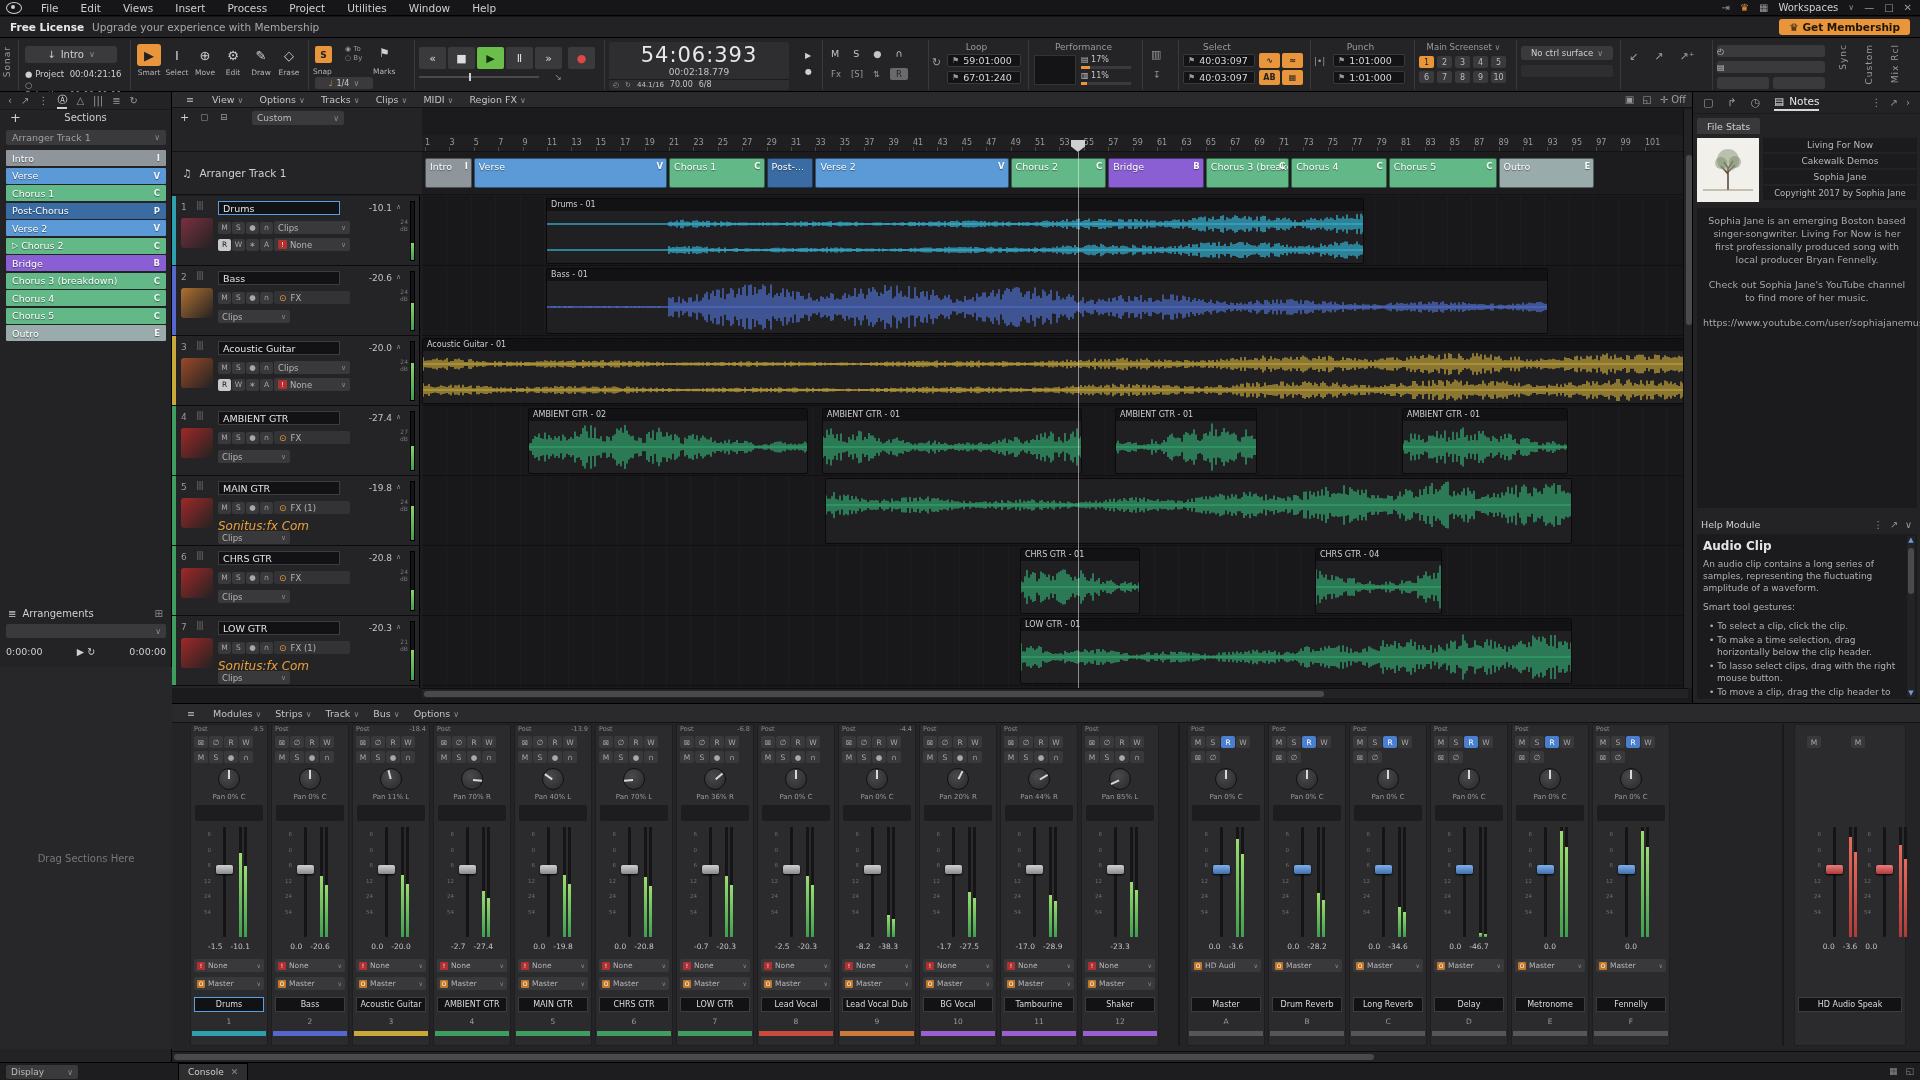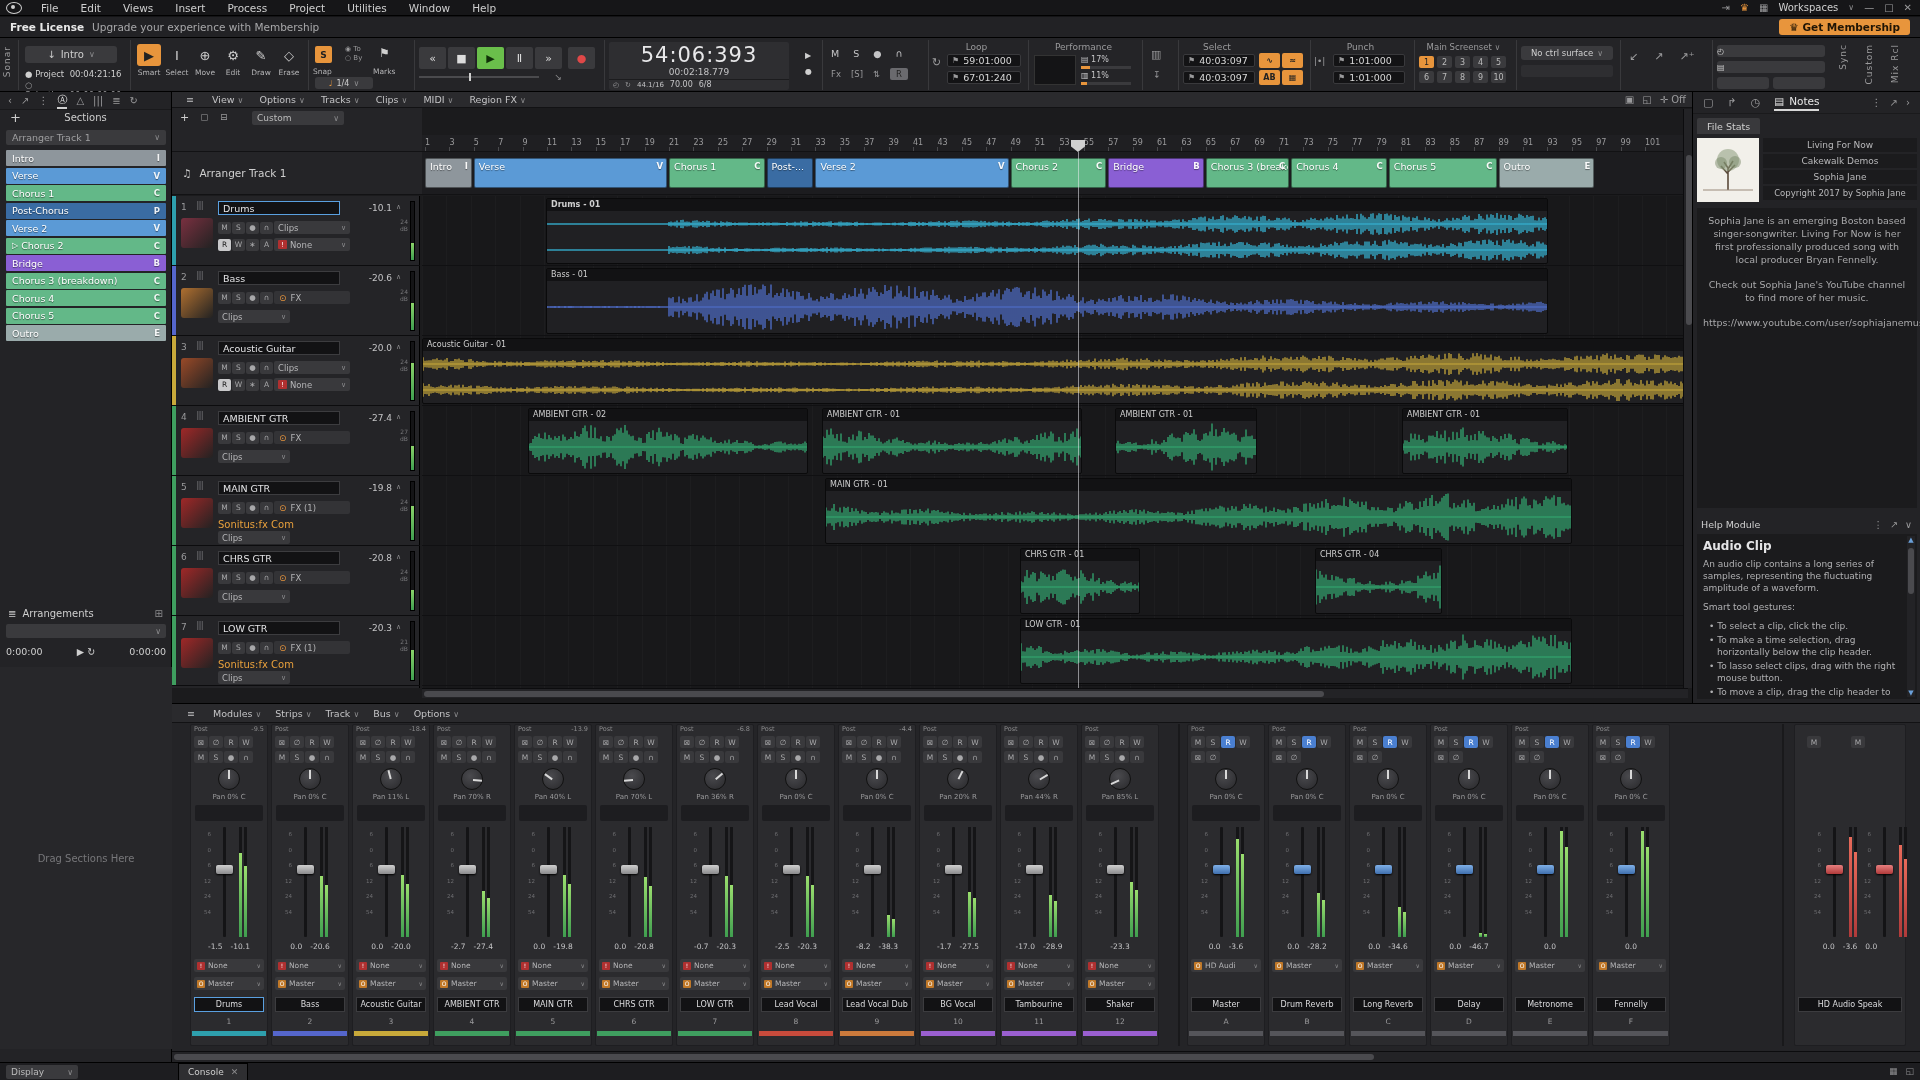--- a/index.html
+++ b/index.html
@@ -76,21 +76,21 @@
   .th-val{position:absolute;left:178px;top:7px;width:42px;text-align:right;font-size:9px;color:#c4c4c6;}
   .th-caret{position:absolute;left:224px;top:7px;font-size:7px;color:#8b8b8d;}
   .th-row{position:absolute;left:46px;display:flex;gap:1px;align-items:center;}
   .mbtn{width:13px;height:12px;background:#39393c;border-radius:2px;color:#a8a8aa;font-size:7.5px;display:flex;align-items:center;justify-content:center;}
   .mbtn.lit{background:#c9c9cb;color:#222;}
   .thsel{height:13px;background:#39393c;border-radius:2px;display:flex;align-items:center;font-size:8.5px;color:#b4b4b6;padding:0 4px;gap:3px;}
   .thsel .ic{width:9px;height:9px;border-radius:1px;font-size:7px;display:flex;align-items:center;justify-content:center;color:#fff;}
   .thsel .cv{margin-left:auto;font-size:7px;color:#8b8b8d;}
   .fxbox{height:13px;background:#333336;border-radius:2px;display:flex;align-items:center;font-size:8.5px;color:#b4b4b6;padding:0 5px;gap:4px;}
   .fxbox .pw{color:#e8953c;font-size:9px;}
-  .sonitus{font-size:10px;color:#e8a03c;}
+  .sonitus{font-size:12px;color:#e8a03c;font-style:italic;}
   .th-meter{position:absolute;left:238px;top:5px;width:5px;height:60px;background:#141416;border:1px solid #000;}
   .th-meter>div{position:absolute;bottom:0;left:0;width:100%;background:linear-gradient(180deg,#8bd36a,#3f9e4f);}
   .th-scale{position:absolute;left:224px;top:22px;font-size:6px;color:#77777a;line-height:7px;text-align:right;width:12px;}
   #lanes{position:absolute;left:250px;top:104px;width:1266px;height:492px;background:
     repeating-linear-gradient(90deg,rgba(255,255,255,.025) 0 1px,transparent 1px 24.4px),#18181a;}
   .lane{position:absolute;left:0;width:1266px;height:70px;border-bottom:1px solid #101012;}
   .clip{position:absolute;top:2px;height:66px;background:#202023;border:1px solid #0a0a0b;border-radius:2px;overflow:hidden;}
   .clip .chead{height:12px;background:rgba(8,8,10,.55);color:#cfcfcf;font-size:8px;line-height:12px;padding:0 4px;white-space:nowrap;overflow:hidden;}
   #playhead{position:absolute;left:906px;top:60px;width:1px;height:536px;background:rgba(235,235,240,.55);}
   #phmark{position:absolute;left:899px;top:48px;width:14px;height:12px;background:#cfcfcf;clip-path:polygon(0 0,100% 0,100% 55%,50% 100%,0 55%);}
@@ -824,21 +824,21 @@
             <span class="cv">∨</span>
           </div>
           <div class="th-scale" style="white-space: pre-line;">21 dB</div>
           <div class="th-meter">
             <div style="height: 52%;"></div>
           </div>
         </div>
       </div>
     <div id="lanes">
         <div class="lane" style="top: 0px;">
-          <div class="clip" style="left: 124px; width: 1002px; font-weight: bold;"><div class="chead">Drums - 01</div><svg width="1002" height="52">
+          <div class="clip" style="left: 124px; width: 818px;"><div class="chead">Drums - 01</div><svg width="1002" height="52">
               <line x1="0" x2="1002" y1="13" y2="13" stroke="#38c4e8" stroke-width="1" opacity=".85"></line>
               <path d="M0 12.4V13.6M2 12.4V13.6M4 12.4V13.6M6 12.4V13.6M8 12.4V13.6M10 12.4V13.6M12 12.4V13.6M14 12.4V13.6M16 12.4V13.6M18 12.4V13.6M20 12.4V13.6M22 12.4V13.6M24 12.4V13.6M26 12.4V13.6M28 12.4V13.6M30 12.4V13.6M32 12.4V13.6M34 12.4V13.6M36 12.4V13.6M38 12.4V13.6M40 12.4V13.6M42 12.4V13.6M44 12.4V13.6M46 12.4V13.6M48 12.4V13.6M50 12.4V13.6M52 12.4V13.6M54 12.4V13.6M56 12.4V13.6M58 12.4V13.6M60 12.4V13.6M62 12.4V13.6M64 12.4V13.6M66 12.4V13.6M68 12.4V13.6M70 12.4V13.6M72 12.4V13.6M74 12.4V13.6M76 12.4V13.6M78 12.4V13.6M80 12.4V13.6M82 12.4V13.6M84 12.4V13.6M86 12.4V13.6M88 12.4V13.6M90 12.4V13.6M92 12.4V13.6M94 12.4V13.6M96 12.4V13.6M98 12.4V13.6M100 12.4V13.6M102 12.4V13.6M104 12.4V13.6M106 12.4V13.6M108 12.4V13.6M110 12.4V13.6M112 12.4V13.6M114 12.4V13.6M116 12.4V13.6M118 12.4V13.6M120 12.4V13.6M122 10.9V15.1M124 10.5V15.5M126 11.2V14.8M128 10.8V15.2M130 9.6V16.4M132 11.2V14.8M134 9.0V17.0M136 8.8V17.2M138 10.8V15.2M140 10.4V15.6M142 10.7V15.3M144 11.5V14.5M146 9.8V16.2M148 9.5V16.5M150 9.3V16.7M152 10.4V15.6M154 11.1V14.9M156 10.1V15.9M158 11.0V15.0M160 9.7V16.3M162 9.9V16.1M164 11.7V14.3M166 11.5V14.5M168 10.4V15.6M170 11.4V14.6M172 11.9V14.1M174 10.3V15.7M176 11.0V15.0M178 11.5V14.5M180 10.5V15.5M182 11.0V15.0M184 11.2V14.8M186 11.9V14.1M188 11.5V14.5M190 11.9V14.1M192 11.4V14.6M194 11.4V14.6M196 11.5V14.5M198 11.5V14.5M200 11.5V14.5M202 12.1V13.9M204 11.7V14.3M206 11.8V14.2M208 11.7V14.3M210 12.0V14.0M212 11.5V14.5M214 12.0V14.0M216 11.2V14.8M218 11.9V14.1M220 11.5V14.5M222 11.4V14.6M224 11.9V14.1M226 11.4V14.6M228 11.6V14.4M230 11.5V14.5M232 11.7V14.3M234 12.0V14.0M236 12.1V13.9M238 11.9V14.1M240 10.9V15.1M242 11.8V14.2M244 11.7V14.3M246 11.6V14.4M248 10.8V15.2M250 11.6V14.4M252 11.6V14.4M254 10.3V15.7M256 11.3V14.7M258 10.8V15.2M260 10.7V15.3M262 11.9V14.1M264 11.9V14.1M266 10.4V15.6M268 11.0V15.0M270 11.4V14.6M272 11.0V15.0M274 11.8V14.2M276 10.9V15.1M278 11.2V14.8M280 10.9V15.1M282 10.5V15.5M284 10.3V15.7M286 12.0V14.0M288 11.6V14.4M290 11.5V14.5M292 10.8V15.2M294 10.5V15.5M296 11.3V14.7M298 11.3V14.7M300 10.9V15.1M302 11.3V14.7M304 11.5V14.5M306 12.1V13.9M308 11.1V14.9M310 10.8V15.2M312 12.0V14.0M314 11.7V14.3M316 11.8V14.2M318 12.2V13.8M320 11.9V14.1M322 12.2V13.8M324 12.2V13.8M326 11.7V14.3M328 11.6V14.4M330 11.6V14.4M332 11.4V14.6M334 11.6V14.4M336 12.2V13.8M338 12.2V13.8M340 12.1V13.9M342 12.1V13.9M344 12.4V13.6M346 11.8V14.2M348 11.5V14.5M350 12.3V13.7M352 11.8V14.2M354 11.5V14.5M356 11.2V14.8M358 12.0V14.0M360 12.2V13.8M362 11.0V15.0M364 10.8V15.2M366 11.1V14.9M368 11.0V15.0M370 12.1V13.9M372 10.7V15.3M374 11.8V14.2M376 11.0V15.0M378 11.6V14.4M380 12.0V14.0M382 10.8V15.2M384 10.6V15.4M386 11.0V15.0M388 11.0V15.0M390 10.8V15.2M392 10.0V16.0M394 11.3V14.7M396 11.5V14.5M398 10.2V15.8M400 11.7V14.3M402 10.9V15.1M404 10.0V16.0M406 10.0V16.0M408 10.3V15.7M410 9.5V16.5M412 10.8V15.2M414 11.7V14.3M416 10.1V15.9M418 9.8V16.2M420 9.7V16.3M422 9.5V16.5M424 9.9V16.1M426 9.6V16.4M428 9.8V16.2M430 9.9V16.1M432 10.8V15.2M434 9.8V16.2M436 10.4V15.6M438 10.1V15.9M440 11.4V14.6M442 10.7V15.3M444 11.5V14.5M446 11.0V15.0M448 10.2V15.8M450 10.5V15.5M452 11.4V14.6M454 11.6V14.4M456 10.5V15.5M458 11.9V14.1M460 11.1V14.9M462 10.5V15.5M464 11.6V14.4M466 11.9V14.1M468 11.7V14.3M470 12.1V13.9M472 11.1V14.9M474 11.7V14.3M476 11.3V14.7M478 11.5V14.5M480 11.0V15.0M482 11.3V14.7M484 11.9V14.1M486 11.7V14.3M488 11.3V14.7M490 10.7V15.3M492 11.4V14.6M494 10.9V15.1M496 9.9V16.1M498 9.7V16.3M500 9.6V16.4M502 10.3V15.7M504 11.0V15.0M506 10.0V16.0M508 11.5V14.5M510 10.2V15.8M512 10.9V15.1M514 10.0V16.0M516 9.1V16.9M518 10.2V15.8M520 8.1V17.9M522 10.8V15.2M524 10.5V15.5M526 9.2V16.8M528 9.7V16.3M530 8.1V17.9M532 7.6V18.4M534 10.8V15.2M536 10.1V15.9M538 8.9V17.1M540 8.9V17.1M542 7.5V18.5M544 10.8V15.2M546 10.0V16.0M548 9.9V16.1M550 10.1V15.9M552 8.1V17.9M554 8.1V17.9M556 8.7V17.3M558 7.9V18.1M560 9.8V16.2M562 9.2V16.8M564 9.2V16.8M566 10.6V15.4M568 10.8V15.2M570 10.8V15.2M572 8.1V17.9M574 8.3V17.7M576 8.7V17.3M578 10.8V15.2M580 10.5V15.5M582 8.2V17.8M584 8.3V17.7M586 11.0V15.0M588 8.0V18.0M590 8.6V17.4M592 10.2V15.8M594 8.3V17.7M596 10.3V15.7M598 11.0V15.0M600 8.8V17.2M602 10.8V15.2M604 9.4V16.6M606 9.5V16.5M608 9.6V16.4M610 11.2V14.8M612 10.5V15.5M614 10.3V15.7M616 11.3V14.7M618 9.7V16.3M620 9.7V16.3M622 10.3V15.7M624 10.1V15.9M626 8.7V17.3M628 8.6V17.4M630 8.9V17.1M632 8.4V17.6M634 11.0V15.0M636 8.3V17.7M638 10.3V15.7M640 10.7V15.3M642 8.9V17.1M644 9.3V16.7M646 7.1V18.9M648 7.0V19.0M650 8.3V17.7M652 6.2V19.8M654 5.7V20.3M656 6.4V19.6M658 5.6V20.4M660 10.2V15.8M662 7.2V18.8M664 7.9V18.1M666 5.6V20.4M668 8.8V17.2M670 8.3V17.7M672 8.1V17.9M674 4.9V21.1M676 4.3V21.7M678 9.3V16.7M680 6.3V19.7M682 7.4V18.6M684 7.7V18.3M686 6.3V19.7M688 4.3V21.7M690 4.9V21.1M692 7.1V18.9M694 7.4V18.6M696 6.4V19.6M698 4.9V21.1M700 8.3V17.7M702 5.5V20.5M704 6.4V19.6M706 9.4V16.6M708 8.8V17.2M710 5.6V20.4M712 10.0V16.0M714 5.7V20.3M716 4.8V21.2M718 5.0V21.0M720 9.5V16.5M722 8.1V17.9M724 9.5V16.5M726 9.4V16.6M728 8.9V17.1M730 6.8V19.2M732 7.0V19.0M734 8.8V17.2M736 7.2V18.8M738 6.6V19.4M740 8.2V17.8M742 7.2V18.8M744 9.4V16.6M746 10.9V15.1M748 9.0V17.0M750 11.0V15.0M752 11.2V14.8M754 11.0V15.0M756 9.1V16.9M758 10.5V15.5M760 8.6V17.4M762 9.1V16.9M764 6.8V19.2M766 8.0V18.0M768 7.2V18.8M770 8.9V17.1M772 9.2V16.8M774 7.7V18.3M776 9.5V16.5M778 7.4V18.6M780 6.3V19.7M782 7.8V18.2M784 6.5V19.5M786 7.6V18.4M788 8.9V17.1M790 4.0V22.0M792 7.3V18.7M794 7.5V18.5M796 5.5V20.5M798 7.6V18.4M800 3.4V22.6M802 7.5V18.5M804 6.9V19.1M806 7.3V18.7M808 8.0V18.0M810 3.1V22.9M812 8.3V17.7M814 2.8V23.2M816 4.6V21.4M818 6.2V19.8M820 7.8V18.2M822 6.1V19.9M824 2.8V23.2M826 2.2V23.8M828 7.5V18.5M830 4.3V21.7M832 2.2V23.8M834 3.0V23.0M836 8.9V17.1M838 3.0V23.0M840 2.5V23.5M842 4.4V21.6M844 3.3V22.7M846 9.1V16.9M848 4.1V21.9M850 6.0V20.0M852 5.3V20.7M854 9.4V16.6M856 4.2V21.8M858 5.8V20.2M860 6.5V19.5M862 5.7V20.3M864 9.9V16.1M866 6.5V19.5M868 6.9V19.1M870 5.3V20.7M872 8.8V17.2M874 9.2V16.8M876 9.2V16.8M878 6.2V19.8M880 8.6V17.4M882 6.9V19.1M884 9.9V16.1M886 8.4V17.6M888 9.5V16.5M890 10.8V15.2M892 8.0V18.0M894 10.7V15.3M896 10.3V15.7M898 9.3V16.7M900 7.3V18.7M902 9.3V16.7M904 9.8V16.2M906 6.8V19.2M908 8.7V17.3M910 7.1V18.9M912 7.5V18.5M914 8.9V17.1M916 5.6V20.4M918 4.1V21.9M920 6.1V19.9M922 4.7V21.3M924 9.3V16.7M926 9.3V16.7M928 7.7V18.3M930 8.1V17.9M932 3.1V22.9M934 5.0V21.0M936 7.4V18.6M938 8.7V17.3M940 3.5V22.5M942 6.4V19.6M944 3.3V22.7M946 4.0V22.0M948 6.8V19.2M950 1.9V24.1M952 7.7V18.3M954 3.8V22.2M956 7.0V19.0M958 3.9V22.1M960 8.7V17.3M962 4.0V22.0M964 5.0V21.0M966 8.9V17.1M968 6.9V19.1M970 6.4V19.6M972 2.8V23.2M974 3.7V22.3M976 5.1V20.9M978 6.8V19.2M980 4.0V22.0M982 5.7V20.3M984 4.9V21.1M986 4.8V21.2M988 9.3V16.7M990 9.5V16.5M992 6.6V19.4M994 9.3V16.7M996 6.9V19.1M998 6.2V19.8M1000 7.9V18.1" stroke="#38c4e8" stroke-width="1.2" fill="none"></path>
               <line x1="0" x2="1002" y1="39" y2="39" stroke="#38c4e8" stroke-width="1" opacity=".85"></line>
               <path d="M0 38.4V39.6M2 38.4V39.6M4 38.4V39.6M6 38.4V39.6M8 38.4V39.6M10 38.4V39.6M12 38.4V39.6M14 38.4V39.6M16 38.4V39.6M18 38.4V39.6M20 38.4V39.6M22 38.4V39.6M24 38.4V39.6M26 38.4V39.6M28 38.4V39.6M30 38.4V39.6M32 38.4V39.6M34 38.4V39.6M36 38.4V39.6M38 38.4V39.6M40 38.4V39.6M42 38.4V39.6M44 38.4V39.6M46 38.4V39.6M48 38.4V39.6M50 38.4V39.6M52 38.4V39.6M54 38.4V39.6M56 38.4V39.6M58 38.4V39.6M60 38.4V39.6M62 38.4V39.6M64 38.4V39.6M66 38.4V39.6M68 38.4V39.6M70 38.4V39.6M72 38.4V39.6M74 38.4V39.6M76 38.4V39.6M78 38.4V39.6M80 38.4V39.6M82 38.4V39.6M84 38.4V39.6M86 38.4V39.6M88 38.4V39.6M90 38.4V39.6M92 38.4V39.6M94 38.4V39.6M96 38.4V39.6M98 38.4V39.6M100 38.4V39.6M102 38.4V39.6M104 38.4V39.6M106 38.4V39.6M108 38.4V39.6M110 38.4V39.6M112 38.4V39.6M114 38.4V39.6M116 38.4V39.6M118 38.4V39.6M120 38.4V39.6M122 35.0V43.0M124 36.5V41.5M126 36.1V41.9M128 36.2V41.8M130 35.5V42.5M132 36.0V42.0M134 35.9V42.1M136 35.7V42.3M138 35.2V42.8M140 36.4V41.6M142 34.9V43.1M144 37.4V40.6M146 35.6V42.4M148 35.7V42.3M150 35.1V42.9M152 35.6V42.4M154 35.7V42.3M156 36.7V41.3M158 36.3V41.7M160 35.8V42.2M162 37.7V40.3M164 37.3V40.7M166 37.1V40.9M168 37.5V40.5M170 37.2V40.8M172 36.3V41.7M174 37.8V40.2M176 37.9V40.1M178 36.6V41.4M180 37.9V40.1M182 38.1V39.9M184 38.1V39.9M186 37.7V40.3M188 37.3V40.7M190 36.9V41.1M192 38.0V40.0M194 37.9V40.1M196 37.9V40.1M198 37.4V40.6M200 37.3V40.7M202 37.4V40.6M204 37.8V40.2M206 38.1V39.9M208 37.7V40.3M210 37.8V40.2M212 37.7V40.3M214 38.2V39.8M216 38.1V39.9M218 37.8V40.2M220 37.7V40.3M222 37.9V40.1M224 37.3V40.7M226 36.9V41.1M228 36.8V41.2M230 36.8V41.2M232 36.8V41.2M234 37.4V40.6M236 36.7V41.3M238 36.9V41.1M240 37.5V40.5M242 37.6V40.4M244 37.5V40.5M246 37.1V40.9M248 37.9V40.1M250 37.5V40.5M252 37.3V40.7M254 37.1V40.9M256 37.1V40.9M258 37.1V40.9M260 36.8V41.2M262 37.8V40.2M264 37.0V41.0M266 37.6V40.4M268 37.3V40.7M270 37.5V40.5M272 38.0V40.0M274 37.6V40.4M276 37.0V41.0M278 37.6V40.4M280 36.3V41.7M282 37.9V40.1M284 36.8V41.2M286 37.3V40.7M288 36.4V41.6M290 36.6V41.4M292 37.4V40.6M294 36.6V41.4M296 37.1V40.9M298 37.5V40.5M300 37.3V40.7M302 37.2V40.8M304 37.3V40.7M306 38.1V39.9M308 38.0V40.0M310 37.1V40.9M312 37.3V40.7M314 37.6V40.4M316 38.0V40.0M318 37.7V40.3M320 37.6V40.4M322 37.8V40.2M324 37.6V40.4M326 37.4V40.6M328 38.1V39.9M330 38.2V39.8M332 37.4V40.6M334 38.4V39.6M336 37.6V40.4M338 38.0V40.0M340 38.2V39.8M342 38.4V39.6M344 37.8V40.2M346 37.7V40.3M348 37.6V40.4M350 37.9V40.1M352 37.6V40.4M354 37.3V40.7M356 38.0V40.0M358 37.9V40.1M360 38.2V39.8M362 37.8V40.2M364 36.9V41.1M366 37.5V40.5M368 36.8V41.2M370 37.6V40.4M372 37.6V40.4M374 37.0V41.0M376 36.8V41.2M378 36.6V41.4M380 36.6V41.4M382 36.5V41.5M384 36.6V41.4M386 37.6V40.4M388 37.6V40.4M390 37.1V40.9M392 37.1V40.9M394 37.0V41.0M396 37.6V40.4M398 36.3V41.7M400 36.8V41.2M402 35.7V42.3M404 36.6V41.4M406 36.5V41.5M408 36.4V41.6M410 36.6V41.4M412 36.0V42.0M414 36.0V42.0M416 36.3V41.7M418 35.9V42.1M420 36.4V41.6M422 36.3V41.7M424 35.7V42.3M426 37.6V40.4M428 35.9V42.1M430 35.9V42.1M432 36.4V41.6M434 37.0V41.0M436 36.9V41.1M438 37.7V40.3M440 36.7V41.3M442 36.5V41.5M444 35.7V42.3M446 36.5V41.5M448 37.4V40.6M450 37.7V40.3M452 36.6V41.4M454 36.5V41.5M456 37.9V40.1M458 37.7V40.3M460 36.3V41.7M462 37.1V40.9M464 37.1V40.9M466 36.9V41.1M468 36.5V41.5M470 36.7V41.3M472 37.6V40.4M474 36.9V41.1M476 37.3V40.7M478 37.6V40.4M480 37.6V40.4M482 36.9V41.1M484 38.0V40.0M486 37.4V40.6M488 36.3V41.7M490 37.1V40.9M492 37.9V40.1M494 37.2V40.8M496 36.4V41.6M498 36.5V41.5M500 37.2V40.8M502 36.9V41.1M504 37.2V40.8M506 36.2V41.8M508 36.8V41.2M510 35.2V42.8M512 36.7V41.3M514 36.3V41.7M516 34.5V43.5M518 35.7V42.3M520 34.7V43.3M522 34.8V43.2M524 35.3V42.7M526 36.4V41.6M528 34.1V43.9M530 36.0V42.0M532 36.7V41.3M534 36.8V41.2M536 36.3V41.7M538 35.1V42.9M540 34.3V43.7M542 33.8V44.2M544 34.5V43.5M546 33.7V44.3M548 33.7V44.3M550 35.0V43.0M552 36.1V41.9M554 32.8V45.2M556 33.8V44.2M558 35.2V42.8M560 36.3V41.7M562 35.8V42.2M564 35.4V42.6M566 34.0V44.0M568 35.2V42.8M570 34.9V43.1M572 36.8V41.2M574 35.0V43.0M576 34.5V43.5M578 35.0V43.0M580 35.5V42.5M582 36.6V41.4M584 36.9V41.1M586 33.7V44.3M588 34.7V43.3M590 36.6V41.4M592 36.7V41.3M594 37.0V41.0M596 34.3V43.7M598 34.4V43.6M600 36.2V41.8M602 35.2V42.8M604 35.1V42.9M606 37.5V40.5M608 35.6V42.4M610 36.8V41.2M612 36.4V41.6M614 36.0V42.0M616 35.8V42.2M618 37.2V40.8M620 36.6V41.4M622 35.7V42.3M624 35.2V42.8M626 37.0V41.0M628 35.1V42.9M630 37.2V40.8M632 34.9V43.1M634 33.7V44.3M636 36.2V41.8M638 35.4V42.6M640 35.0V43.0M642 33.0V45.0M644 36.3V41.7M646 33.2V44.8M648 33.5V44.5M650 32.9V45.1M652 36.3V41.7M654 31.6V46.4M656 32.0V46.0M658 32.2V45.8M660 31.7V46.3M662 31.5V46.5M664 34.0V44.0M666 31.5V46.5M668 31.7V46.3M670 34.9V43.1M672 30.8V47.2M674 35.0V43.0M676 34.6V43.4M678 32.8V45.2M680 35.2V42.8M682 35.0V43.0M684 31.6V46.4M686 33.2V44.8M688 33.0V45.0M690 32.0V46.0M692 31.1V46.9M694 30.9V47.1M696 31.2V46.8M698 33.9V44.1M700 31.5V46.5M702 33.1V44.9M704 34.1V43.9M706 34.5V43.5M708 34.5V43.5M710 35.4V42.6M712 34.1V43.9M714 32.1V45.9M716 32.1V45.9M718 31.5V46.5M720 33.2V44.8M722 31.7V46.3M724 36.2V41.8M726 35.5V42.5M728 32.7V45.3M730 32.6V45.4M732 32.1V45.9M734 34.7V43.3M736 34.0V44.0M738 36.1V41.9M740 33.5V44.5M742 36.3V41.7M744 35.2V42.8M746 36.8V41.2M748 35.2V42.8M750 36.6V41.4M752 35.1V42.9M754 35.3V42.7M756 35.3V42.7M758 35.8V42.2M760 34.9V43.1M762 34.0V44.0M764 36.3V41.7M766 34.7V43.3M768 36.4V41.6M770 36.4V41.6M772 36.3V41.7M774 32.5V45.5M776 35.0V43.0M778 34.0V44.0M780 35.7V42.3M782 33.7V44.3M784 33.1V44.9M786 34.4V43.6M788 30.8V47.2M790 32.1V45.9M792 34.3V43.7M794 31.9V46.1M796 31.5V46.5M798 30.4V47.6M800 30.6V47.4M802 33.5V44.5M804 33.1V44.9M806 33.5V44.5M808 32.7V45.3M810 30.5V47.5M812 33.2V44.8M814 34.2V43.8M816 34.4V43.6M818 30.6V47.4M820 30.5V47.5M822 30.4V47.6M824 34.4V43.6M826 32.9V45.1M828 29.7V48.3M830 33.7V44.3M832 34.9V43.1M834 34.9V43.1M836 30.3V47.7M838 29.3V48.7M840 33.4V44.6M842 28.7V49.3M844 30.6V47.4M846 30.9V47.1M848 29.5V48.5M850 32.3V45.7M852 33.3V44.7M854 30.9V47.1M856 32.2V45.8M858 31.2V46.8M860 31.6V46.4M862 35.0V43.0M864 33.4V44.6M866 33.5V44.5M868 32.7V45.3M870 33.1V44.9M872 33.2V44.8M874 32.4V45.6M876 35.3V42.7M878 33.5V44.5M880 36.7V41.3M882 33.9V44.1M884 33.2V44.8M886 35.8V42.2M888 35.3V42.7M890 34.3V43.7M892 34.5V43.5M894 35.7V42.3M896 33.1V44.9M898 36.5V41.5M900 34.9V43.1M902 34.9V43.1M904 32.2V45.8M906 32.9V45.1M908 34.0V44.0M910 35.3V42.7M912 31.4V46.6M914 32.1V45.9M916 35.3V42.7M918 30.7V47.3M920 30.7V47.3M922 30.1V47.9M924 29.4V48.6M926 32.0V46.0M928 32.2V45.8M930 29.7V48.3M932 30.0V48.0M934 33.4V44.6M936 29.0V49.0M938 28.7V49.3M940 33.1V44.9M942 28.4V49.6M944 29.6V48.4M946 30.9V47.1M948 34.0V44.0M950 29.4V48.6M952 34.1V43.9M954 34.7V43.3M956 28.4V49.6M958 31.0V47.0M960 28.9V49.1M962 28.2V49.8M964 31.8V46.2M966 29.5V48.5M968 32.7V45.3M970 32.4V45.6M972 31.9V46.1M974 29.3V48.7M976 32.2V45.8M978 31.3V46.7M980 34.1V43.9M982 35.4V42.6M984 34.6V43.4M986 33.1V44.9M988 35.6V42.4M990 30.5V47.5M992 30.6V47.4M994 32.5V45.5M996 31.5V46.5M998 33.6V44.4M1000 33.9V44.1" stroke="#38c4e8" stroke-width="1.2" fill="none"></path>
             </svg></div>
         </div>
         <div class="lane" style="top: 70px;">
           <div class="clip" style="left: 124px; width: 1002px;"><div class="chead">Bass - 01</div><svg width="1002" height="52">
               <line x1="0" x2="1002" y1="26" y2="26" stroke="#5577dd" stroke-width="1" opacity=".85"></line>
               <path d="M0 25.2V26.8M2 25.4V26.6M4 25.2V26.8M6 25.2V26.8M8 25.0V27.0M10 25.4V26.6M12 25.1V26.9M14 25.4V26.6M16 25.4V26.6M18 25.1V26.9M20 25.4V26.6M22 25.0V27.0M24 25.1V26.9M26 25.3V26.7M28 25.4V26.6M30 25.4V26.6M32 25.4V26.6M34 25.3V26.7M36 25.4V26.6M38 25.3V26.7M40 25.3V26.7M42 25.3V26.7M44 25.1V26.9M46 25.4V26.6M48 25.2V26.8M50 25.2V26.8M52 25.2V26.8M54 25.4V26.6M56 25.2V26.8M58 25.1V26.9M60 25.4V26.6M62 25.0V27.0M64 25.4V26.6M66 25.4V26.6M68 25.4V26.6M70 25.1V26.9M72 25.4V26.6M74 25.4V26.6M76 25.4V26.6M78 25.2V26.8M80 25.1V26.9M82 25.4V26.6M84 25.3V26.7M86 25.4V26.6M88 25.1V26.9M90 25.4V26.6M92 25.1V26.9M94 25.4V26.6M96 25.3V26.7M98 25.4V26.6M100 25.2V26.8M102 25.2V26.8M104 25.3V26.7M106 25.2V26.8M108 25.3V26.7M110 25.4V26.6M112 25.0V27.0M114 25.4V26.6M116 25.4V26.6M118 25.4V26.6M120 25.4V26.6M122 16.5V35.5M124 17.3V34.7M126 15.9V36.1M128 21.6V30.4M130 21.3V30.7M132 15.6V36.4M134 22.3V29.7M136 17.8V34.2M138 19.9V32.1M140 21.6V30.4M142 16.6V35.4M144 16.2V35.8M146 20.8V31.2M148 19.7V32.3M150 13.2V38.8M152 20.6V31.4M154 19.4V32.6M156 16.4V35.6M158 12.8V39.2M160 10.8V41.2M162 18.4V33.6M164 12.3V39.7M166 9.6V42.4M168 15.0V37.0M170 8.6V43.4M172 8.8V43.2M174 16.7V35.3M176 7.2V44.8M178 18.3V33.7M180 13.0V39.0M182 12.6V39.4M184 6.9V45.1M186 8.7V43.3M188 16.6V35.4M190 13.1V38.9M192 7.2V44.8M194 13.9V38.1M196 6.0V46.0M198 3.7V48.3M200 14.7V37.3M202 3.9V48.1M204 3.4V48.6M206 13.9V38.1M208 5.9V46.1M210 12.4V39.6M212 8.6V43.4M214 8.3V43.7M216 3.6V48.4M218 5.0V47.0M220 14.0V38.0M222 12.3V39.7M224 3.4V48.6M226 16.6V35.4M228 13.9V38.1M230 12.1V39.9M232 14.9V37.1M234 11.7V40.3M236 7.2V44.8M238 16.1V35.9M240 8.2V43.8M242 11.3V40.7M244 15.5V36.5M246 9.9V42.1M248 18.6V33.4M250 10.4V41.6M252 11.0V41.0M254 14.9V37.1M256 14.7V37.3M258 18.5V33.5M260 17.7V34.3M262 12.1V39.9M264 16.6V35.4M266 19.4V32.6M268 19.5V32.5M270 18.1V33.9M272 20.6V31.4M274 15.3V36.7M276 16.1V35.9M278 18.0V34.0M280 15.6V36.4M282 17.1V34.9M284 12.0V40.0M286 12.7V39.3M288 18.8V33.2M290 17.2V34.8M292 18.3V33.7M294 18.2V33.8M296 14.6V37.4M298 12.1V39.9M300 17.0V35.0M302 13.4V38.6M304 15.6V36.4M306 15.0V37.0M308 6.9V45.1M310 15.7V36.3M312 12.8V39.2M314 7.8V44.2M316 12.5V39.5M318 17.7V34.3M320 13.7V38.3M322 7.3V44.7M324 10.8V41.2M326 6.0V46.0M328 8.4V43.6M330 11.0V41.0M332 15.1V36.9M334 11.4V40.6M336 12.9V39.1M338 4.0V48.0M340 10.0V42.0M342 8.9V43.1M344 5.4V46.6M346 17.4V34.6M348 15.5V36.5M350 4.6V47.4M352 12.3V39.7M354 9.8V42.2M356 15.8V36.2M358 14.5V37.5M360 16.1V35.9M362 4.9V47.1M364 17.5V34.5M366 17.4V34.6M368 6.2V45.8M370 15.1V36.9M372 16.9V35.1M374 10.9V41.1M376 9.9V42.1M378 15.4V36.6M380 10.3V41.7M382 18.8V33.2M384 13.9V38.1M386 8.7V43.3M388 14.8V37.2M390 14.0V38.0M392 17.0V35.0M394 18.9V33.1M396 17.8V34.2M398 14.6V37.4M400 16.4V35.6M402 13.7V38.3M404 18.5V33.5M406 21.7V30.3M408 21.5V30.5M410 18.1V33.9M412 19.8V32.2M414 19.7V32.3M416 21.1V30.9M418 14.9V37.1M420 18.9V33.1M422 18.6V33.4M424 18.2V33.8M426 15.9V36.1M428 20.3V31.7M430 12.6V39.4M432 16.0V36.0M434 15.3V36.7M436 11.4V40.6M438 11.2V40.8M440 16.2V35.8M442 15.1V36.9M444 11.5V40.5M446 9.1V42.9M448 15.6V36.4M450 12.6V39.4M452 8.2V43.8M454 18.4V33.6M456 13.2V38.8M458 9.5V42.5M460 7.0V45.0M462 7.9V44.1M464 10.7V41.3M466 7.7V44.3M468 6.6V45.4M470 5.9V46.1M472 6.7V45.3M474 11.4V40.6M476 16.0V36.0M478 13.4V38.6M480 10.4V41.6M482 10.0V42.0M484 18.1V33.9M486 12.2V39.8M488 6.5V45.5M490 15.2V36.8M492 14.5V37.5M494 17.1V34.9M496 8.6V43.4M498 10.4V41.6M500 14.7V37.3M502 13.1V38.9M504 8.7V43.3M506 19.5V32.5M508 18.9V33.1M510 10.3V41.7M512 15.1V36.9M514 18.4V33.6M516 16.8V35.2M518 18.4V33.6M520 15.6V36.4M522 12.9V39.1M524 15.9V36.1M526 14.3V37.7M528 20.0V32.0M530 21.7V30.3M532 20.9V31.1M534 19.5V32.5M536 16.3V35.7M538 22.2V29.8M540 20.4V31.6M542 20.1V31.9M544 18.5V33.5M546 19.0V33.0M548 22.9V29.1M550 20.7V31.3M552 17.7V34.3M554 19.3V32.7M556 18.2V33.8M558 20.1V31.9M560 20.5V31.5M562 17.1V34.9M564 20.7V31.3M566 17.1V34.9M568 16.3V35.7M570 19.6V32.4M572 14.9V37.1M574 14.1V37.9M576 17.6V34.4M578 20.4V31.6M580 21.0V31.0M582 15.1V36.9M584 19.4V32.6M586 20.1V31.9M588 15.4V36.6M590 16.0V36.0M592 19.2V32.8M594 13.9V38.1M596 21.0V31.0M598 19.1V32.9M600 20.4V31.6M602 16.9V35.1M604 16.8V35.2M606 20.9V31.1M608 20.1V31.9M610 18.7V33.3M612 19.3V32.7M614 20.4V31.6M616 13.6V38.4M618 18.1V33.9M620 18.4V33.6M622 18.3V33.7M624 13.6V38.4M626 13.3V38.7M628 19.3V32.7M630 14.6V37.4M632 20.2V31.8M634 19.1V32.9M636 14.5V37.5M638 15.5V36.5M640 19.3V32.7M642 16.0V36.0M644 20.9V31.1M646 18.8V33.2M648 16.9V35.1M650 19.9V32.1M652 18.0V34.0M654 19.4V32.6M656 18.5V33.5M658 21.1V30.9M660 22.1V29.9M662 20.8V31.2M664 18.4V33.6M666 22.1V29.9M668 22.8V29.2M670 19.8V32.2M672 20.8V31.2M674 21.9V30.1M676 21.3V30.7M678 20.6V31.4M680 22.9V29.1M682 24.0V28.0M684 21.6V30.4M686 22.1V29.9M688 24.1V27.9M690 21.9V30.1M692 22.7V29.3M694 21.4V30.6M696 23.4V28.6M698 22.4V29.6M700 23.2V28.8M702 21.0V31.0M704 20.2V31.8M706 23.2V28.8M708 22.1V29.9M710 18.9V33.1M712 20.6V31.4M714 22.5V29.5M716 23.2V28.8M718 18.9V33.1M720 19.1V32.9M722 20.7V31.3M724 23.0V29.0M726 18.7V33.3M728 21.9V30.1M730 18.3V33.7M732 22.7V29.3M734 18.8V33.2M736 21.8V30.2M738 22.3V29.7M740 18.4V33.6M742 18.5V33.5M744 18.0V34.0M746 18.6V33.4M748 19.9V32.1M750 19.8V32.2M752 22.4V29.6M754 18.7V33.3M756 23.0V29.0M758 19.4V32.6M760 19.0V33.0M762 20.1V31.9M764 21.2V30.8M766 20.1V31.9M768 23.1V28.9M770 23.3V28.7M772 22.4V29.6M774 23.3V28.7M776 20.1V31.9M778 20.6V31.4M780 22.2V29.8M782 21.5V30.5M784 20.4V31.6M786 23.3V28.7M788 20.7V31.3M790 22.7V29.3M792 23.2V28.8M794 24.0V28.0M796 21.0V31.0M798 23.9V28.1M800 23.5V28.5M802 23.3V28.7M804 22.9V29.1M806 23.7V28.3M808 22.0V30.0M810 23.7V28.3M812 24.0V28.0M814 24.2V27.8M816 22.8V29.2M818 23.5V28.5M820 23.6V28.4M822 23.6V28.4M824 24.8V27.2M826 23.5V28.5M828 23.1V28.9M830 23.7V28.3M832 24.0V28.0M834 24.2V27.8M836 24.4V27.6M838 24.2V27.8M840 23.2V28.8M842 22.6V29.4M844 21.7V30.3M846 23.9V28.1M848 23.4V28.6M850 21.5V30.5M852 22.5V29.5M854 22.0V30.0M856 22.2V29.8M858 23.0V29.0M860 22.5V29.5M862 23.6V28.4M864 21.4V30.6M866 22.3V29.7M868 21.7V30.3M870 23.8V28.2M872 21.1V30.9M874 20.6V31.4M876 23.2V28.8M878 22.8V29.2M880 23.2V28.8M882 20.9V31.1M884 22.5V29.5M886 20.3V31.7M888 21.0V31.0M890 21.0V31.0M892 23.4V28.6M894 21.3V30.7M896 20.2V31.8M898 22.7V29.3M900 23.1V28.9M902 23.9V28.1M904 21.6V30.4M906 22.7V29.3M908 21.8V30.2M910 23.7V28.3M912 21.3V30.7M914 23.4V28.6M916 20.9V31.1M918 22.0V30.0M920 23.2V28.8M922 22.3V29.7M924 22.9V29.1M926 22.9V29.1M928 22.8V29.2M930 23.5V28.5M932 23.1V28.9M934 23.1V28.9M936 23.1V28.9M938 23.6V28.4M940 24.1V27.9M942 24.1V27.9M944 22.6V29.4M946 22.4V29.6M948 24.7V27.3M950 24.6V27.4M952 23.8V28.2M954 23.6V28.4M956 23.9V28.1M958 24.4V27.6M960 23.9V28.1M962 23.5V28.5M964 24.1V27.9M966 22.4V29.6M968 24.3V27.7M970 22.8V29.2M972 22.8V29.2M974 23.6V28.4M976 21.4V30.6M978 23.4V28.6M980 22.8V29.2M982 21.4V30.6M984 21.7V30.3M986 22.2V29.8M988 22.3V29.7M990 21.1V30.9M992 21.1V30.9M994 20.7V31.3M996 22.0V30.0M998 22.7V29.3M1000 23.0V29.0" stroke="#5577dd" stroke-width="1.2" fill="none"></path>
@@ -864,21 +864,21 @@
           <div class="clip" style="left: 693px; width: 142px;"><div class="chead">AMBIENT GTR - 01</div><svg width="142" height="52">
               <line x1="0" x2="142" y1="26" y2="26" stroke="#35b678" stroke-width="1" opacity=".85"></line>
               <path d="M0 22.2V29.8M2 19.7V32.3M4 22.4V29.6M6 23.1V28.9M8 22.8V29.2M10 22.0V30.0M12 21.1V30.9M14 21.0V31.0M16 22.7V29.3M18 22.1V29.9M20 21.5V30.5M22 23.9V28.1M24 23.9V28.1M26 24.2V27.8M28 23.5V28.5M30 23.8V28.2M32 23.1V28.9M34 23.3V28.7M36 18.2V33.8M38 22.8V29.2M40 20.2V31.8M42 22.9V29.1M44 23.4V28.6M46 21.7V30.3M48 19.1V32.9M50 21.1V30.9M52 16.1V35.9M54 14.1V37.9M56 12.4V39.6M58 16.3V35.7M60 17.2V34.8M62 16.5V35.5M64 17.1V34.9M66 20.8V31.2M68 13.6V38.4M70 11.1V40.9M72 12.0V40.0M74 14.1V37.9M76 12.4V39.6M78 8.3V43.7M80 13.6V38.4M82 19.0V33.0M84 20.1V31.9M86 18.4V33.6M88 12.7V39.3M90 11.9V40.1M92 14.5V37.5M94 10.4V41.6M96 2.5V49.5M98 15.1V36.9M100 8.3V43.7M102 15.4V36.6M104 14.8V37.2M106 11.1V40.9M108 7.1V44.9M110 11.6V40.4M112 10.5V41.5M114 13.7V38.3M116 12.7V39.3M118 11.7V40.3M120 13.8V38.2M122 19.5V32.5M124 20.7V31.3M126 16.3V35.7M128 15.7V36.3M130 8.4V43.6M132 15.3V36.7M134 15.3V36.7M136 14.6V37.4M138 18.0V34.0M140 18.0V34.0" stroke="#35b678" stroke-width="1.2" fill="none"></path>
             </svg></div>
           <div class="clip" style="left: 980px; width: 166px;"><div class="chead">AMBIENT GTR - 01</div><svg width="166" height="52">
               <line x1="0" x2="166" y1="26" y2="26" stroke="#35b678" stroke-width="1" opacity=".85"></line>
               <path d="M0 22.5V29.5M2 19.3V32.7M4 19.4V32.6M6 21.0V31.0M8 12.5V39.5M10 17.6V34.4M12 12.8V39.2M14 18.8V33.2M16 13.8V38.2M18 18.9V33.1M20 17.9V34.1M22 21.4V30.6M24 20.4V31.6M26 14.4V37.6M28 14.8V37.2M30 14.5V37.5M32 16.1V35.9M34 9.9V42.1M36 17.3V34.7M38 13.5V38.5M40 17.1V34.9M42 9.5V42.5M44 20.4V31.6M46 16.3V35.7M48 18.9V33.1M50 10.8V41.2M52 18.7V33.3M54 11.3V40.7M56 16.9V35.1M58 8.2V43.8M60 6.5V45.5M62 16.1V35.9M64 13.9V38.1M66 19.7V32.3M68 14.3V37.7M70 19.0V33.0M72 13.0V39.0M74 19.2V32.8M76 10.1V41.9M78 12.5V39.5M80 9.9V42.1M82 14.5V37.5M84 16.2V35.8M86 16.4V35.6M88 20.1V31.9M90 14.9V37.1M92 16.8V35.2M94 18.0V34.0M96 20.7V31.3M98 14.9V37.1M100 18.3V33.7M102 12.9V39.1M104 16.9V35.1M106 12.4V39.6M108 13.6V38.4M110 18.9V33.1M112 17.9V34.1M114 22.3V29.7M116 23.2V28.8M118 18.2V33.8M120 17.1V34.9M122 17.6V34.4M124 16.9V35.1M126 18.0V34.0M128 21.2V30.8M130 21.2V30.8M132 20.8V31.2M134 21.0V31.0M136 24.3V27.7M138 24.3V27.7M140 22.5V29.5M142 23.8V28.2M144 21.3V30.7M146 21.2V30.8M148 22.6V29.4M150 20.1V31.9M152 21.4V30.6M154 23.4V28.6M156 23.1V28.9M158 24.3V27.7M160 24.5V27.5M162 23.3V28.7M164 24.3V27.7" stroke="#35b678" stroke-width="1.2" fill="none"></path>
             </svg></div>
         </div>
         <div class="lane" style="top: 280px;">
-          <div class="clip" style="left: 403px; width: 747px;"><div class="chead">MAIN GTR - 01</div><svg width="747" height="52">
+          <div class="clip" style="left: 403px; width: 747px;"><svg width="747" height="52">
               <line x1="0" x2="747" y1="26" y2="26" stroke="#35b678" stroke-width="1" opacity=".85"></line>
               <path d="M0 16.6V35.4M2 19.6V32.4M4 19.7V32.3M6 17.2V34.8M8 12.9V39.1M10 19.8V32.2M12 20.8V31.2M14 16.4V35.6M16 21.4V30.6M18 15.8V36.2M20 17.1V34.9M22 15.7V36.3M24 20.9V31.1M26 16.9V35.1M28 20.3V31.7M30 17.6V34.4M32 19.9V32.1M34 22.5V29.5M36 19.2V32.8M38 20.5V31.5M40 20.9V31.1M42 23.1V28.9M44 21.6V30.4M46 21.0V31.0M48 21.6V30.4M50 20.9V31.1M52 21.5V30.5M54 23.9V28.1M56 21.9V30.1M58 20.3V31.7M60 21.5V30.5M62 21.7V30.3M64 23.4V28.6M66 19.5V32.5M68 22.2V29.8M70 21.6V30.4M72 21.8V30.2M74 22.5V29.5M76 18.8V33.2M78 18.5V33.5M80 18.4V33.6M82 22.9V29.1M84 18.1V33.9M86 22.5V29.5M88 19.0V33.0M90 18.8V33.2M92 22.2V29.8M94 17.9V34.1M96 19.9V32.1M98 21.2V30.8M100 19.6V32.4M102 17.4V34.6M104 22.2V29.8M106 19.5V32.5M108 18.9V33.1M110 19.7V32.3M112 19.1V32.9M114 21.2V30.8M116 20.8V31.2M118 21.9V30.1M120 21.5V30.5M122 20.6V31.4M124 23.3V28.7M126 20.9V31.1M128 22.2V29.8M130 22.6V29.4M132 22.3V29.7M134 22.9V29.1M136 24.1V27.9M138 21.7V30.3M140 24.1V27.9M142 24.3V27.7M144 22.2V29.8M146 23.8V28.2M148 24.0V28.0M150 22.9V29.1M152 23.5V28.5M154 22.9V29.1M156 23.2V28.8M158 22.4V29.6M160 22.4V29.6M162 24.2V27.8M164 23.0V29.0M166 24.4V27.6M168 23.2V28.8M170 22.0V30.0M172 23.4V28.6M174 24.0V28.0M176 20.9V31.1M178 23.5V28.5M180 24.0V28.0M182 21.5V30.5M184 22.2V29.8M186 23.2V28.8M188 23.7V28.3M190 21.2V30.8M192 23.8V28.2M194 20.3V31.7M196 23.6V28.4M198 21.8V30.2M200 22.7V29.3M202 21.4V30.6M204 22.1V29.9M206 20.3V31.7M208 21.1V30.9M210 23.3V28.7M212 23.8V28.2M214 21.8V30.2M216 21.1V30.9M218 23.0V29.0M220 23.3V28.7M222 22.0V30.0M224 23.7V28.3M226 22.5V29.5M228 21.2V30.8M230 23.4V28.6M232 24.3V27.7M234 22.2V29.8M236 23.7V28.3M238 23.7V28.3M240 24.3V27.7M242 22.6V29.4M244 23.3V28.7M246 24.1V27.9M248 24.4V27.6M250 23.9V28.1M252 24.0V28.0M254 23.2V28.8M256 23.3V28.7M258 23.3V28.7M260 22.6V29.4M262 23.4V28.6M264 22.3V29.7M266 23.8V28.2M268 23.6V28.4M270 21.5V30.5M272 24.0V28.0M274 22.8V29.2M276 24.0V28.0M278 22.4V29.6M280 21.0V31.0M282 23.1V28.9M284 20.1V31.9M286 22.4V29.6M288 19.6V32.4M290 22.9V29.1M292 21.3V30.7M294 20.0V32.0M296 22.1V29.9M298 18.9V33.1M300 20.5V31.5M302 21.9V30.1M304 18.9V33.1M306 18.4V33.6M308 21.3V30.7M310 18.3V33.7M312 22.9V29.1M314 19.0V33.0M316 20.4V31.6M318 18.5V33.5M320 22.4V29.6M322 20.0V32.0M324 20.9V31.1M326 21.2V30.8M328 22.1V29.9M330 21.4V30.6M332 19.9V32.1M334 22.6V29.4M336 21.7V30.3M338 22.1V29.9M340 22.1V29.9M342 20.7V31.3M344 21.4V30.6M346 20.9V31.1M348 21.8V30.2M350 23.7V28.3M352 21.5V30.5M354 21.8V30.2M356 22.1V29.9M358 23.9V28.1M360 22.9V29.1M362 20.5V31.5M364 23.0V29.0M366 19.6V32.4M368 22.9V29.1M370 18.7V33.3M372 18.8V33.2M374 18.5V33.5M376 17.7V34.3M378 20.2V31.8M380 17.3V34.7M382 20.3V31.7M384 17.3V34.7M386 18.4V33.6M388 18.2V33.8M390 16.5V35.5M392 17.8V34.2M394 14.7V37.3M396 15.6V36.4M398 16.6V35.4M400 20.5V31.5M402 16.8V35.2M404 19.3V32.7M406 15.0V37.0M408 17.7V34.3M410 15.6V36.4M412 19.7V32.3M414 19.7V32.3M416 18.1V33.9M418 13.1V38.9M420 15.3V36.7M422 17.1V34.9M424 12.8V39.2M426 17.6V34.4M428 15.1V36.9M430 14.5V37.5M432 16.9V35.1M434 18.3V33.7M436 17.4V34.6M438 21.5V30.5M440 15.4V36.6M442 21.0V31.0M444 19.4V32.6M446 19.9V32.1M448 16.4V35.6M450 21.1V30.9M452 18.1V33.9M454 18.8V33.2M456 19.4V32.6M458 19.3V32.7M460 21.8V30.2M462 17.5V34.5M464 18.4V33.6M466 21.5V30.5M468 15.9V36.1M470 16.1V35.9M472 17.1V34.9M474 19.7V32.3M476 21.0V31.0M478 12.8V39.2M480 12.6V39.4M482 20.4V31.6M484 12.0V40.0M486 15.7V36.3M488 13.2V38.8M490 17.5V34.5M492 12.1V39.9M494 16.8V35.2M496 10.3V41.7M498 16.5V35.5M500 8.0V44.0M502 12.0V40.0M504 18.0V34.0M506 14.7V37.3M508 14.0V38.0M510 15.0V37.0M512 13.9V38.1M514 14.3V37.7M516 14.7V37.3M518 6.2V45.8M520 14.9V37.1M522 16.0V36.0M524 8.3V43.7M526 10.1V41.9M528 12.1V39.9M530 12.8V39.2M532 10.4V41.6M534 16.0V36.0M536 10.8V41.2M538 14.0V38.0M540 10.5V41.5M542 18.3V33.7M544 19.2V32.8M546 16.1V35.9M548 16.3V35.7M550 19.2V32.8M552 16.3V35.7M554 19.0V33.0M556 19.0V33.0M558 19.6V32.4M560 19.4V32.6M562 16.3V35.7M564 17.1V34.9M566 17.1V34.9M568 21.3V30.7M570 20.0V32.0M572 16.7V35.3M574 12.5V39.5M576 17.5V34.5M578 15.4V36.6M580 10.1V41.9M582 11.7V40.3M584 11.1V40.9M586 12.8V39.2M588 18.7V33.3M590 17.3V34.7M592 18.0V34.0M594 10.6V41.4M596 16.1V35.9M598 10.0V42.0M600 7.3V44.7M602 15.0V37.0M604 6.9V45.1M606 4.0V48.0M608 15.0V37.0M610 10.0V42.0M612 12.5V39.5M614 10.6V41.4M616 6.7V45.3M618 4.9V47.1M620 3.1V48.9M622 2.6V49.4M624 16.2V35.8M626 17.4V34.6M628 11.9V40.1M630 16.4V35.6M632 14.3V37.7M634 16.1V35.9M636 12.5V39.5M638 9.3V42.7M640 16.6V35.4M642 8.6V43.4M644 11.9V40.1M646 14.8V37.2M648 11.8V40.2M650 20.3V31.7M652 19.9V32.1M654 19.7V32.3M656 17.9V34.1M658 18.1V33.9M660 17.2V34.8M662 15.4V36.6M664 19.0V33.0M666 18.0V34.0M668 14.1V37.9M670 18.3V33.7M672 15.0V37.0M674 18.7V33.3M676 13.2V38.8M678 16.6V35.4M680 13.3V38.7M682 7.8V44.2M684 14.6V37.4M686 8.6V43.4M688 15.3V36.7M690 6.1V45.9M692 18.3V33.7M694 13.2V38.8M696 7.5V44.5M698 5.4V46.6M700 7.6V44.4M702 14.4V37.6M704 14.0V38.0M706 17.3V34.7M708 8.5V43.5M710 9.5V42.5M712 13.2V38.8M714 12.2V39.8M716 15.1V36.9M718 9.0V43.0M720 5.3V46.7M722 7.6V44.4M724 8.5V43.5M726 6.6V45.4M728 4.2V47.8M730 14.7V37.3M732 5.9V46.1M734 6.0V46.0M736 12.6V39.4M738 11.8V40.2M740 14.2V37.8M742 13.5V38.5M744 14.5V37.5M746 18.3V33.7" stroke="#35b678" stroke-width="1.2" fill="none"></path>
             </svg></div>
         </div>
         <div class="lane" style="top: 350px;">
           <div class="clip" style="left: 598px; width: 120px;"><div class="chead">CHRS GTR - 01</div><svg width="120" height="52">
               <line x1="0" x2="120" y1="26" y2="26" stroke="#35b678" stroke-width="1" opacity=".85"></line>
               <path d="M0 20.2V31.8M2 21.3V30.7M4 15.2V36.8M6 9.0V43.0M8 16.8V35.2M10 13.6V38.4M12 11.0V41.0M14 12.0V40.0M16 20.3V31.7M18 17.8V34.2M20 10.4V41.6M22 12.0V40.0M24 13.6V38.4M26 15.9V36.1M28 13.4V38.6M30 19.6V32.4M32 15.0V37.0M34 19.0V33.0M36 12.5V39.5M38 11.1V40.9M40 9.8V42.2M42 8.6V43.4M44 8.8V43.2M46 13.0V39.0M48 13.4V38.6M50 16.1V35.9M52 19.6V32.4M54 15.6V36.4M56 17.8V34.2M58 17.0V35.0M60 9.2V42.8M62 12.6V39.4M64 15.9V36.1M66 19.2V32.8M68 20.1V31.9M70 17.4V34.6M72 12.2V39.8M74 20.5V31.5M76 19.2V32.8M78 17.1V34.9M80 22.9V29.1M82 21.1V30.9M84 22.6V29.4M86 19.7V32.3M88 20.0V32.0M90 19.1V32.9M92 21.1V30.9M94 22.6V29.4M96 24.0V28.0M98 24.8V27.2M100 22.4V29.6M102 21.9V30.1M104 20.4V31.6M106 22.8V29.2M108 22.0V30.0M110 21.2V30.8M112 24.2V27.8M114 23.1V28.9M116 24.6V27.4M118 21.5V30.5" stroke="#35b678" stroke-width="1.2" fill="none"></path>
             </svg></div>
           <div class="clip" style="left: 893px; width: 127px;"><div class="chead">CHRS GTR - 04</div><svg width="127" height="52">

